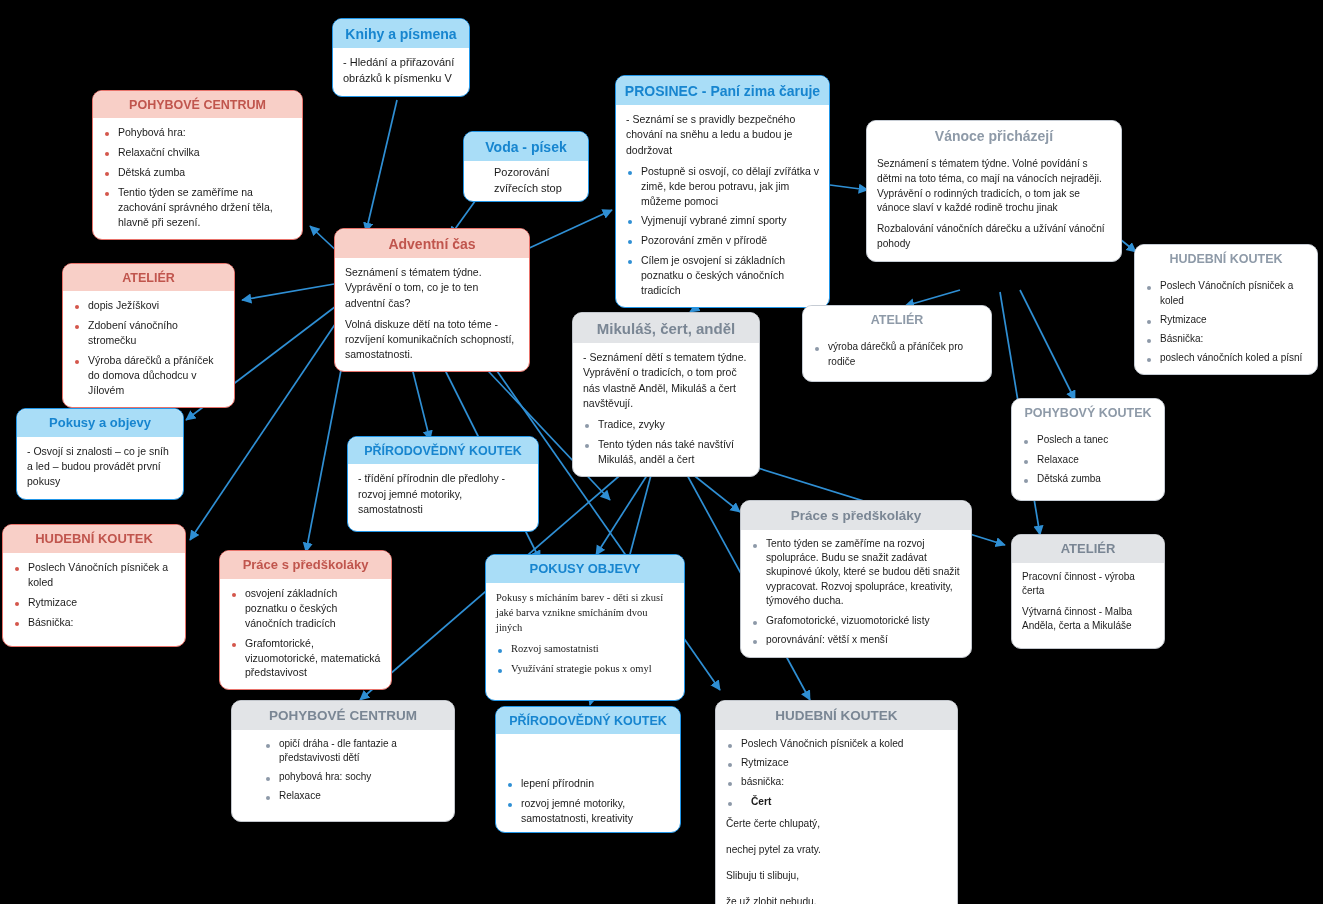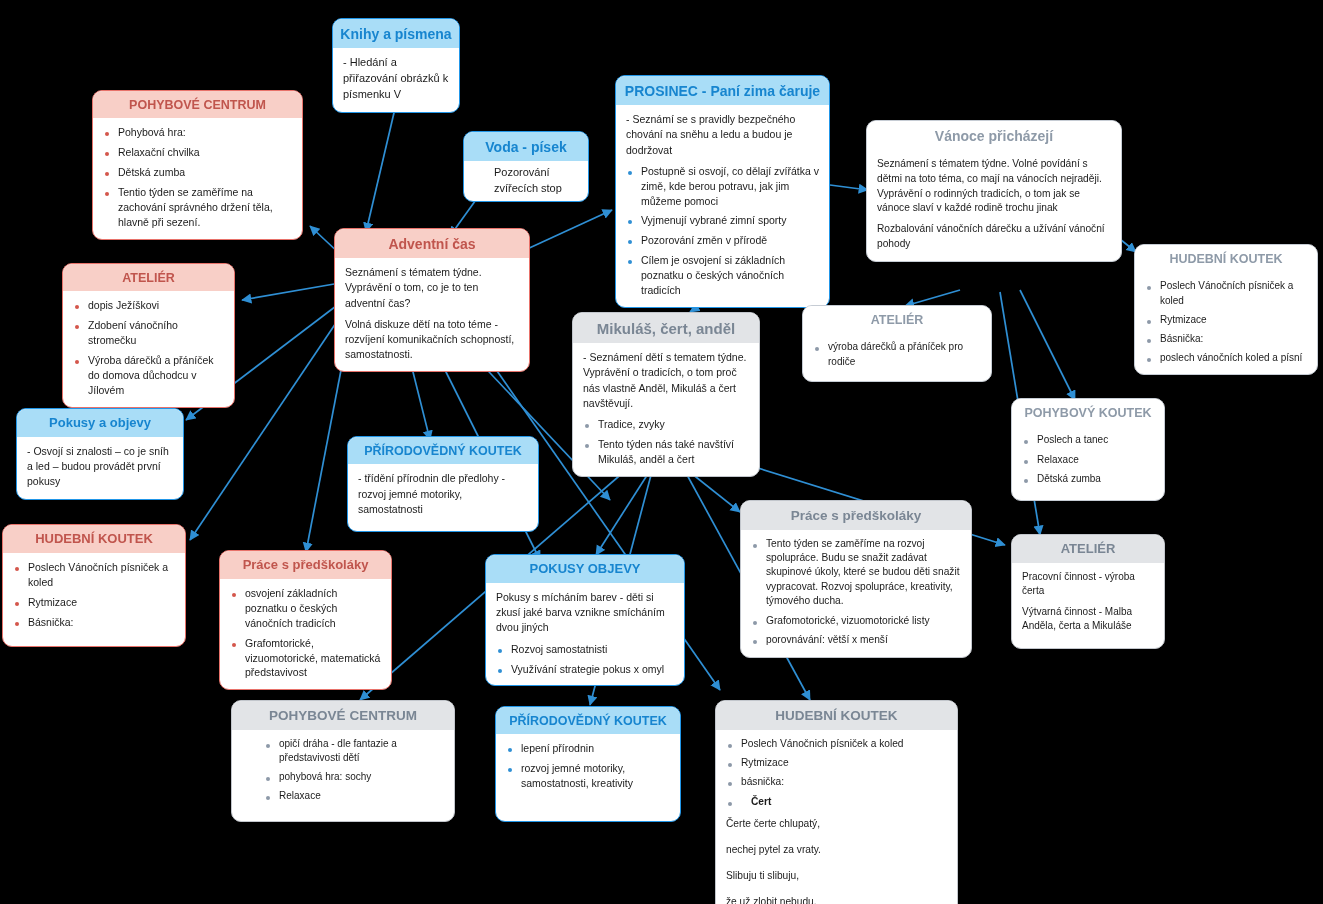--- a/index.html
+++ b/index.html
@@ -79,21 +79,21 @@
 
       <path d="M660,455 L596,555"></path>
       <path d="M672,458 L740,512"></path>
       <path d="M640,458 L360,700"></path>
       <path d="M655,460 L590,705"></path>
       <path d="M680,462 L810,700"></path>
       <path d="M700,450 L1005,545"></path>
     </g>
   </svg>
 
-  <div class="card t-blue" style="left:332px;top:18px;width:128px;font-size:11px;">
+  <div class="card t-blue" style="left:332px;top:18px;width:138px;font-size:11px;">
     <div class="hdr" style="font-size:14px;">Knihy a písmena</div>
     <div class="body">
       <p class="p">- Hledání a přiřazování obrázků k písmenku V</p>
     </div>
   </div>
 
   <div class="card t-blue" style="left:463px;top:131px;width:126px;font-size:11px;">
     <div class="hdr" style="font-size:14px;">Voda - písek</div>
     <div class="body" style="padding:4px 8px;margin-left:22px;">
       <p class="p">Pozorování zvířecích stop</p>
@@ -225,21 +225,21 @@
     <div class="body">
       <ul>
         <li>osvojení základních poznatku o českých vánočních tradicích</li>
         <li>Grafomtorické, vizuomotorické, matematická představivost</li>
       </ul>
     </div>
   </div>
 
   <div class="card t-blue" style="left:485px;top:554px;width:200px;font-size:10.5px;">
     <div class="hdr" style="font-size:13px;">POKUSY OBJEVY</div>
-    <div class="body" style="padding-bottom:9px;">
+    <div class="body" style="padding-bottom:24px;font-family:Liberation Serif, serif;">
       <p class="p">Pokusy s mícháním barev - děti si zkusí jaké barva vznikne smícháním dvou jiných</p>
       <ul>
         <li>Rozvoj samostatnisti</li>
         <li>Využívání strategie pokus x omyl</li>
       </ul>
     </div>
   </div>
 
   <div class="card t-gray" style="left:740px;top:500px;width:232px;font-size:10.2px;">
     <div class="hdr" style="font-size:13.5px;">Práce s předškoláky</div>
@@ -266,21 +266,21 @@
       <ul>
         <li>opičí dráha - dle fantazie a představivosti dětí</li>
         <li>pohybová hra: sochy</li>
         <li>Relaxace</li>
       </ul>
     </div>
   </div>
 
   <div class="card t-blue" style="left:495px;top:706px;width:186px;font-size:10.5px;">
     <div class="hdr" style="font-size:12.5px;">PŘÍRODOVĚDNÝ KOUTEK</div>
-    <div class="body" style="padding-bottom:30px;">
+    <div class="body" style="padding-bottom:6px;margin-top:35px;">
       <ul>
         <li>lepení přírodnin</li>
         <li>rozvoj jemné motoriky, samostatnosti, kreativity</li>
       </ul>
     </div>
   </div>
 
   <div class="card t-gray" style="left:715px;top:700px;width:243px;font-size:10.2px;">
     <div class="hdr" style="font-size:13.5px;">HUDEBNÍ KOUTEK</div>
     <div class="body" style="padding-bottom:14px;">

